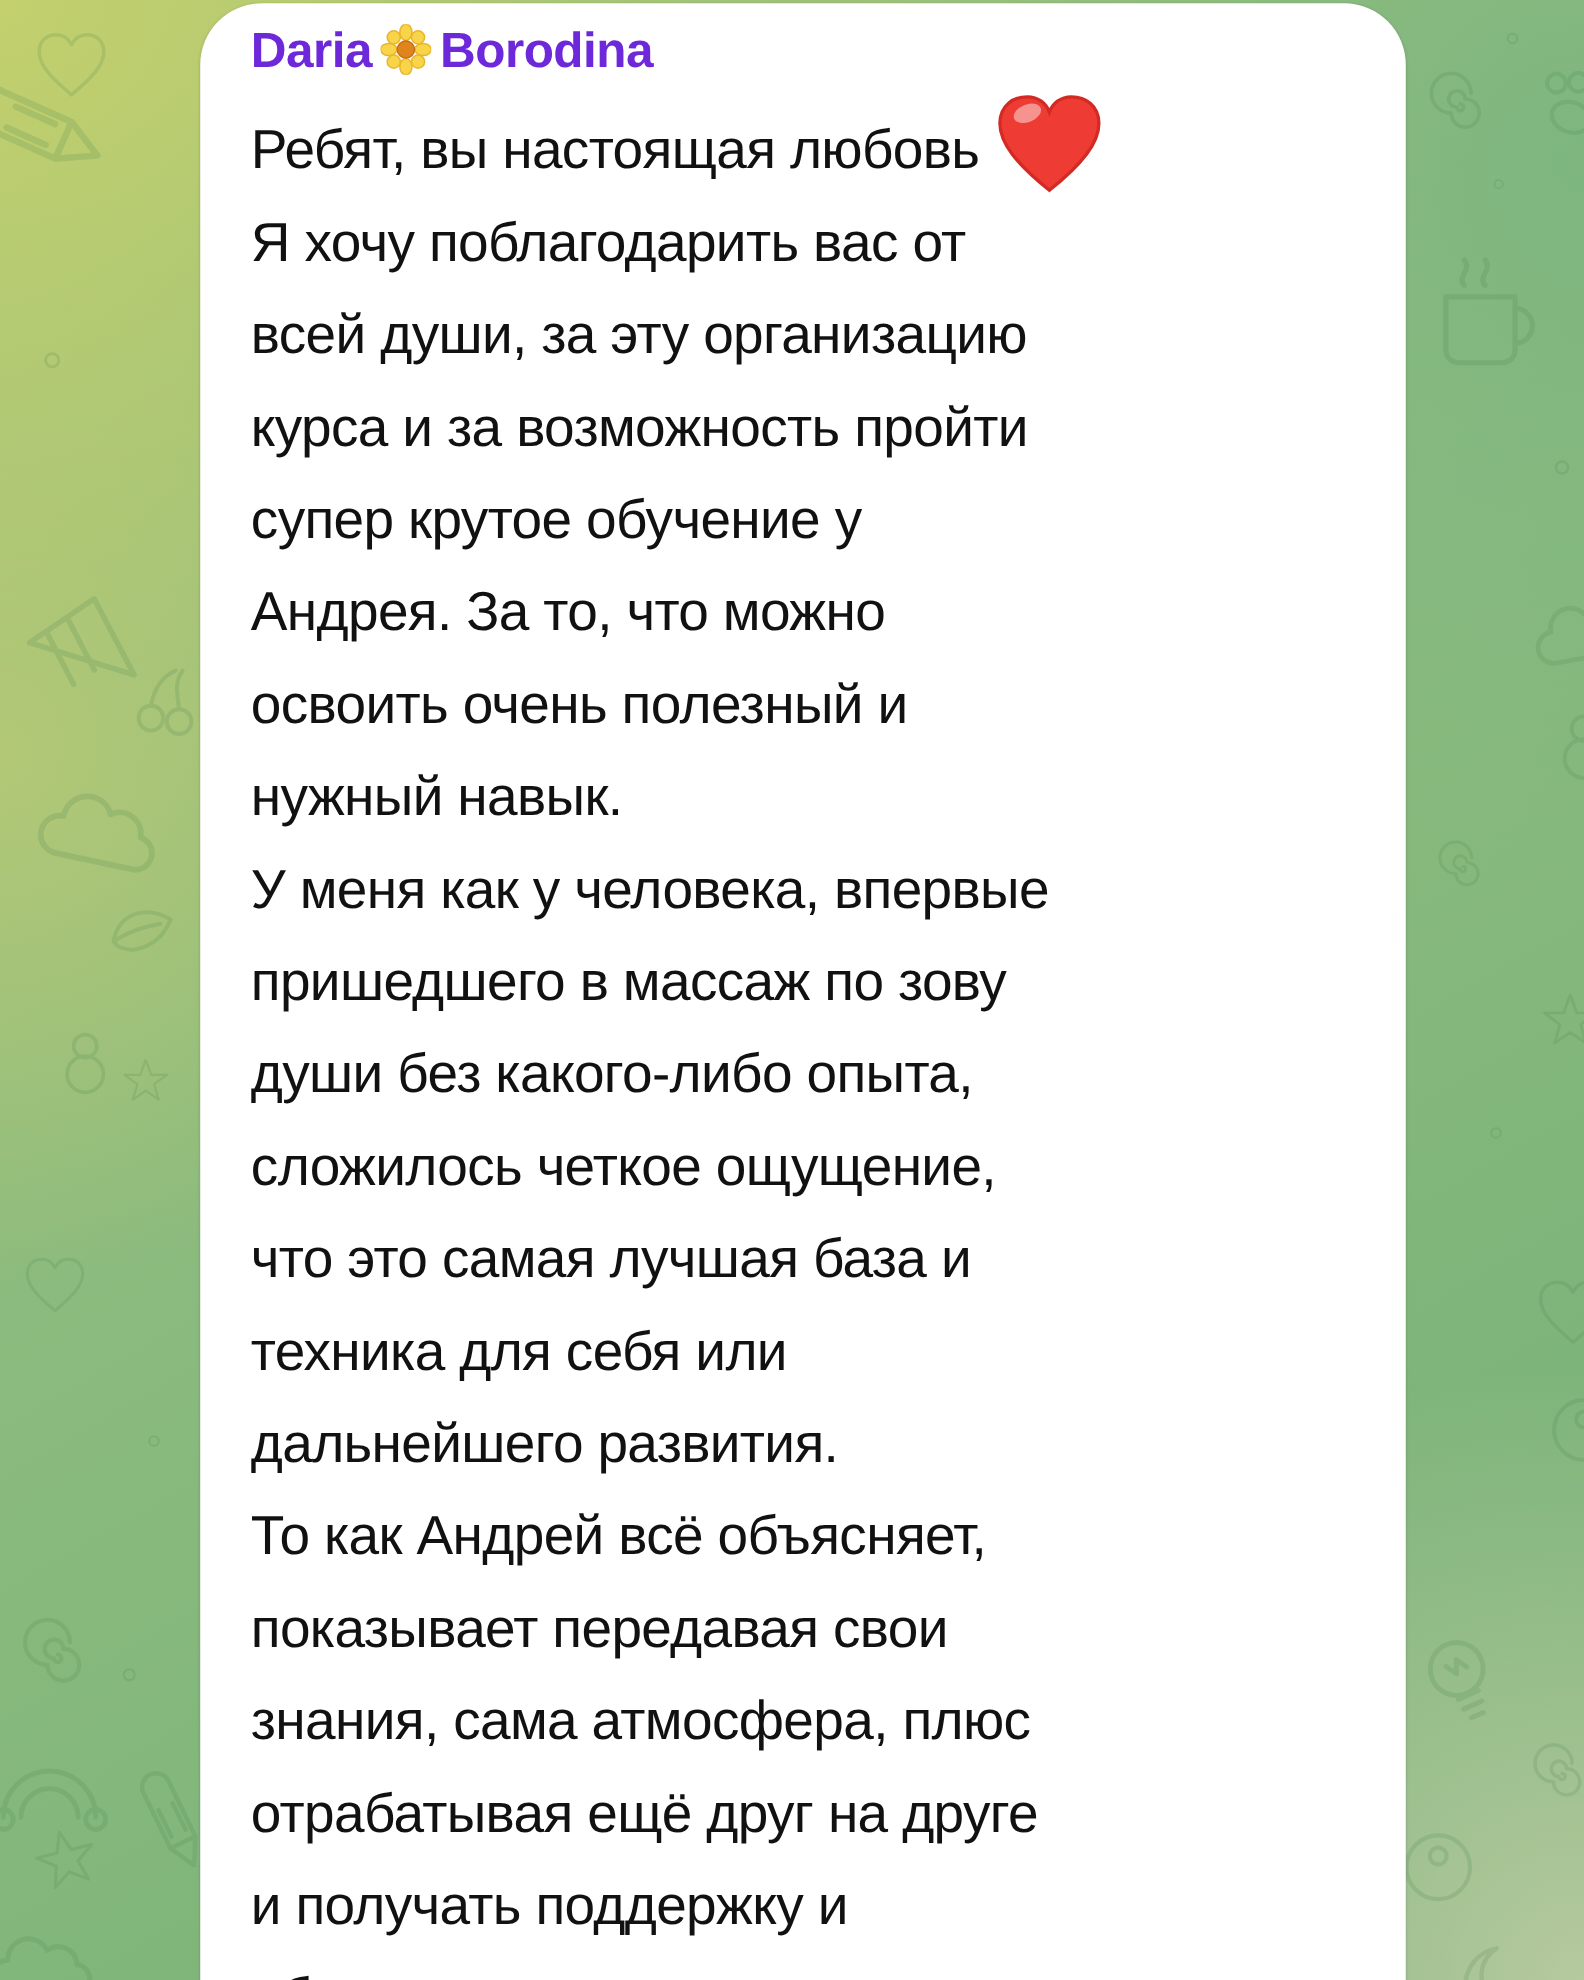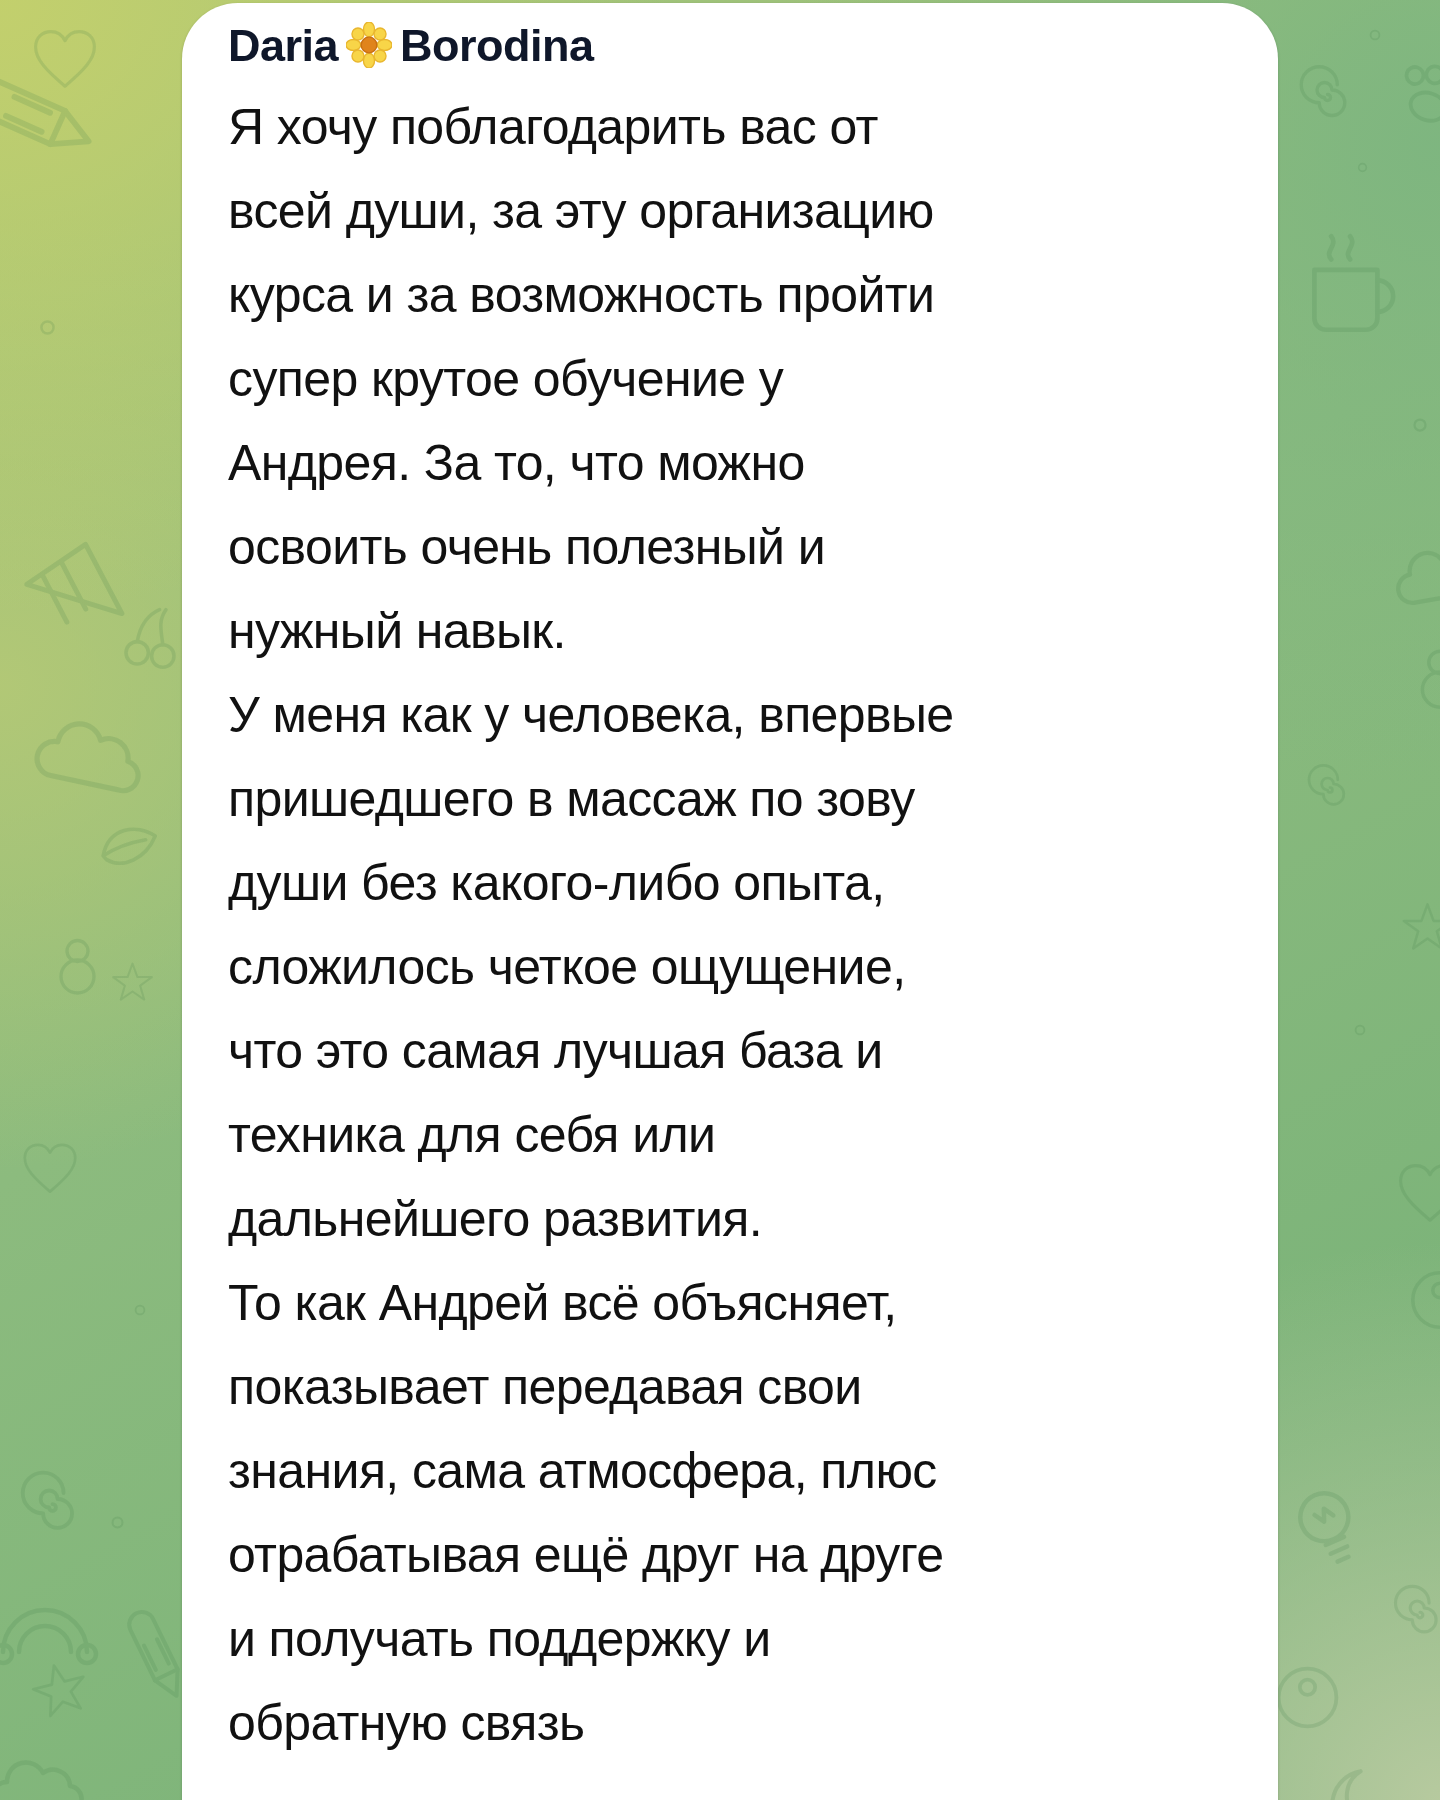--- a/index.html
+++ b/index.html
@@ -16,21 +16,21 @@
   .doodles{position:absolute;left:0;top:0;width:1440px;height:1800px;}
   .doodles g.d{stroke:#3f7d49;stroke-width:4.5;fill:none;stroke-linecap:round;stroke-linejoin:round;opacity:0.17;}
   .bubble{
     position:absolute;left:182px;top:3px;width:1096px;height:1860px;
     background:#ffffff;border-radius:56px;
     box-shadow:0 1px 3px rgba(0,0,0,0.18);
     padding:16px 40px 0 46px;box-sizing:border-box;
   }
   .sender{
     font-size:45px;font-weight:700;line-height:54px;
-    color:#0f172a;letter-spacing:-0.5px;white-space:nowrap;
+    color:#6d28d9;letter-spacing:-0.5px;white-space:nowrap;
   }
   .sender .emoji-flower{vertical-align:-7px;margin:0 8px;}
   .msg{
     margin-top:12px;
     font-size:50px;line-height:84px;letter-spacing:-0.6px;
     color:#111111;
   }
   .line1{white-space:nowrap;}
   .emoji-heart{vertical-align:-24px;margin-left:14px;}
   .msg-body{white-space:pre-line;}
@@ -224,20 +224,27 @@
         <ellipse cx="26" cy="26" rx="13" ry="13"></ellipse>
         <ellipse cx="74" cy="26" rx="13" ry="13"></ellipse>
         <ellipse cx="26" cy="74" rx="13" ry="13"></ellipse>
         <ellipse cx="74" cy="74" rx="13" ry="13"></ellipse>
       </g>
       <circle cx="50" cy="50" r="17" fill="#e0841c" stroke="#c96f12" stroke-width="3"></circle>
     </svg><span>Borodina</span>
   </div>
 
   <div class="msg">
+    <div class="line1">
+      <span>Ребят, вы настоящая любовь</span><svg class="emoji-heart" width="100" height="92" viewBox="0 0 100 92" xmlns="http://www.w3.org/2000/svg">
+        <path d="M50 88 C20 64 5 45 5 27 C5 11 17 3 30 3 C40 3 47 9 50 17 C53 9 60 3 70 3 C83 3 95 11 95 27 C95 45 80 64 50 88 Z" fill="#ee3b34"></path>
+        <path d="M50 88 C20 64 5 45 5 27 C5 11 17 3 30 3 C40 3 47 9 50 17 C53 9 60 3 70 3 C83 3 95 11 95 27 C95 45 80 64 50 88 Z" fill="none" stroke="#d42a24" stroke-width="3"></path>
+        <ellipse cx="30" cy="18" rx="13" ry="8" transform="rotate(-22 30 18)" fill="#ffffff" opacity="0.45"></ellipse>
+      </svg>
+    </div>
     <div class="msg-body">Я хочу поблагодарить вас от
 всей души, за эту организацию
 курса и за возможность пройти
 супер крутое обучение у
 Андрея. За то, что можно
 освоить очень полезный и
 нужный навык.
 У меня как у человека, впервые
 пришедшего в массаж по зову
 души без какого-либо опыта,

